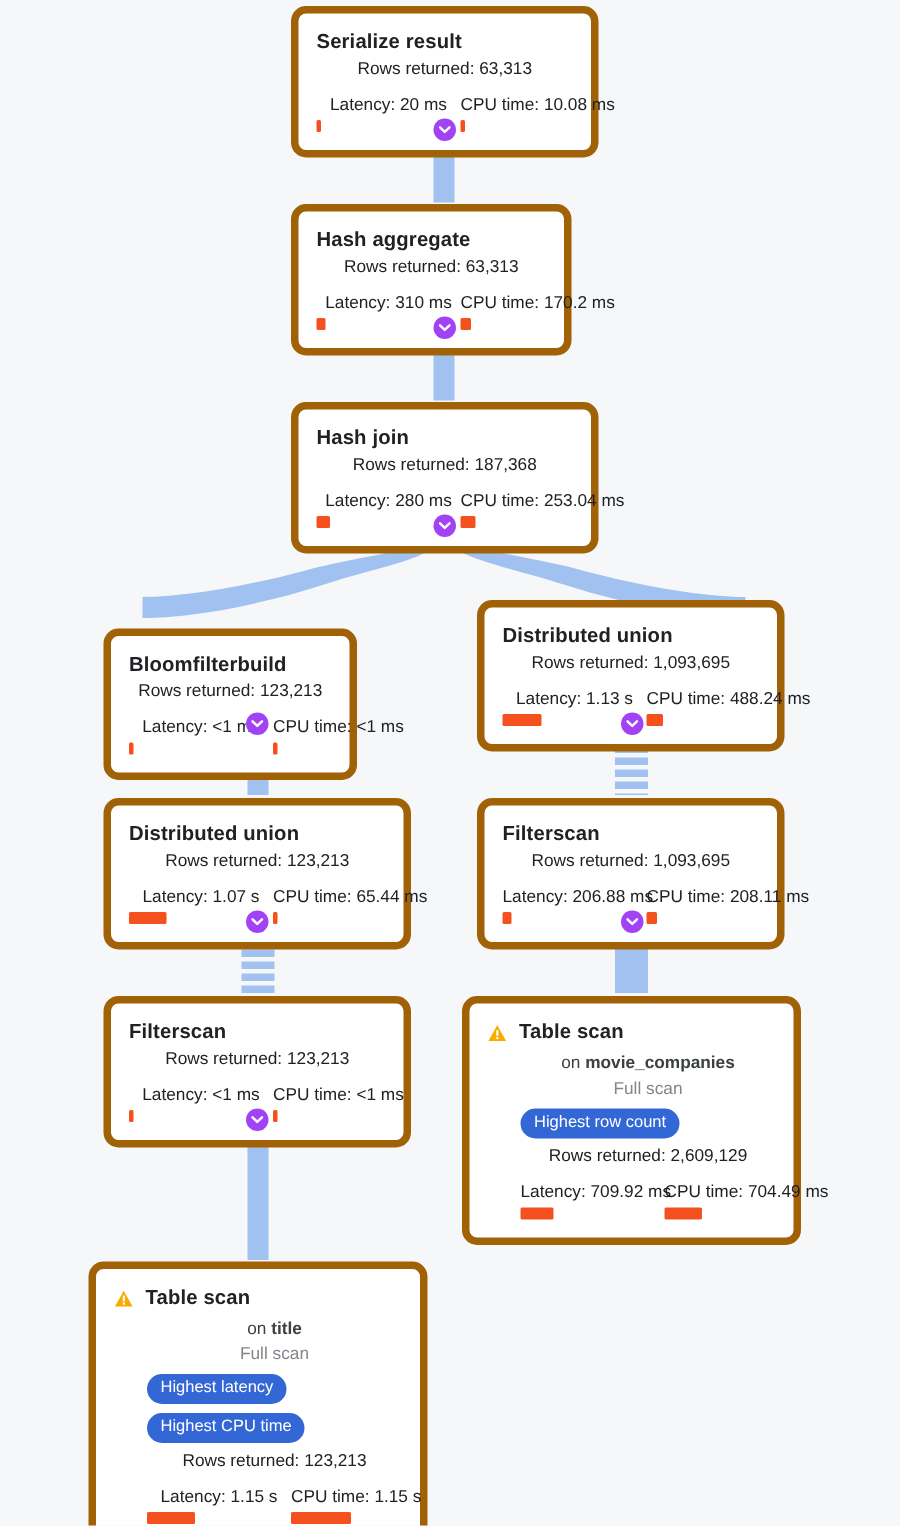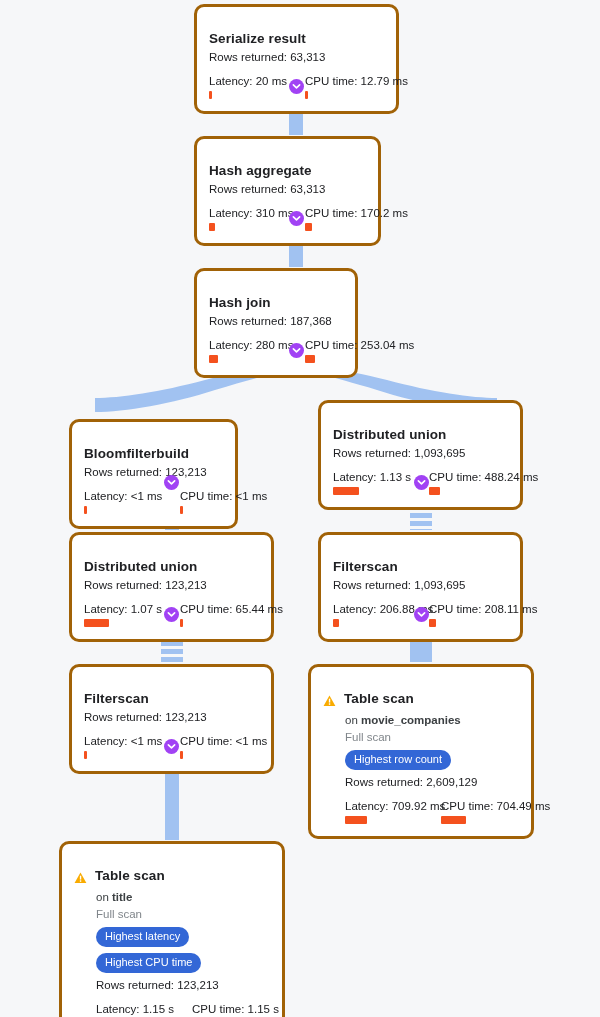--- a/index.html
+++ b/index.html
@@ -8,24 +8,25 @@
     background: #f6f7f9;
     font-family: "Liberation Sans", sans-serif;
     overflow: hidden;
   }
   #canvas { position: relative; width: 600px; height: 1017px; }
   svg.edges { position: absolute; left: 0; top: 0; width: 600px; height: 1017px; pointer-events: none; }
 
   .node {
     position: absolute;
     background: #ffffff;
-    border: 3px solid #a16207;
+    border: 5px solid #a16207;
     border-radius: 10px;
-    padding: 23px 12px 12px 12px;
+    padding: 10px 12px 12px 12px;
     z-index: 5;
+    text-align: center;
   }
   .node-head { display: flex; align-items: flex-start; gap: 8px; }
   .warn-icon { flex: 0 0 auto; margin-top: 3px; }
   .title {
     font-size: 13.5px; font-weight: 700; color: #202124;
     letter-spacing: .1px; line-height: 17px;
   }
   .subline { font-size: 11.5px; color: #3c4043; line-height: 15px; margin-top: 2px; }
   .subline b { font-weight: 700; }
   .subline.muted { color: #80868b; }
@@ -89,21 +90,21 @@
     <div class="node-head">
       <div class="title">Serialize result</div>
     </div>
     <div class="rows">Rows returned: 63,313</div>
     <div class="metrics">
       <div class="metric lat">
         <div class="metric-label">Latency: 20 ms</div>
         <div class="bar" style="width:3px;"></div>
       </div>
       <div class="metric">
-        <div class="metric-label">CPU time: 12.79 ms</div>
+        <div class="metric-label">CPU time: 10.08 ms</div>
         <div class="bar" style="width:3px;"></div>
       </div>
     </div>
   </div>
   <div class="chev" style="left:289px; top:79px;">
     <svg width="9" height="9" viewBox="0 0 10 10">
         <path d="M1.5 3.2 L5 6.6 L8.5 3.2" stroke="#ffffff" stroke-width="1.8" fill="none" stroke-linecap="round" stroke-linejoin="round"></path>
       </svg>
   </div>
 
@@ -122,21 +123,21 @@
         <div class="bar" style="width:7px;"></div>
       </div>
     </div>
   </div>
   <div class="chev" style="left:289px; top:211px;">
     <svg width="9" height="9" viewBox="0 0 10 10">
         <path d="M1.5 3.2 L5 6.6 L8.5 3.2" stroke="#ffffff" stroke-width="1.8" fill="none" stroke-linecap="round" stroke-linejoin="round"></path>
       </svg>
   </div>
 
-  <div class="node" style="left:194px; top:268px; width:164px;">
+  <div class="node" style="left:194px; top:268px; width:205px;">
     <div class="node-head">
       <div class="title">Hash join</div>
     </div>
     <div class="rows">Rows returned: 187,368</div>
     <div class="metrics">
       <div class="metric lat">
         <div class="metric-label">Latency: 280 ms</div>
         <div class="bar" style="width:9px;"></div>
       </div>
       <div class="metric">

